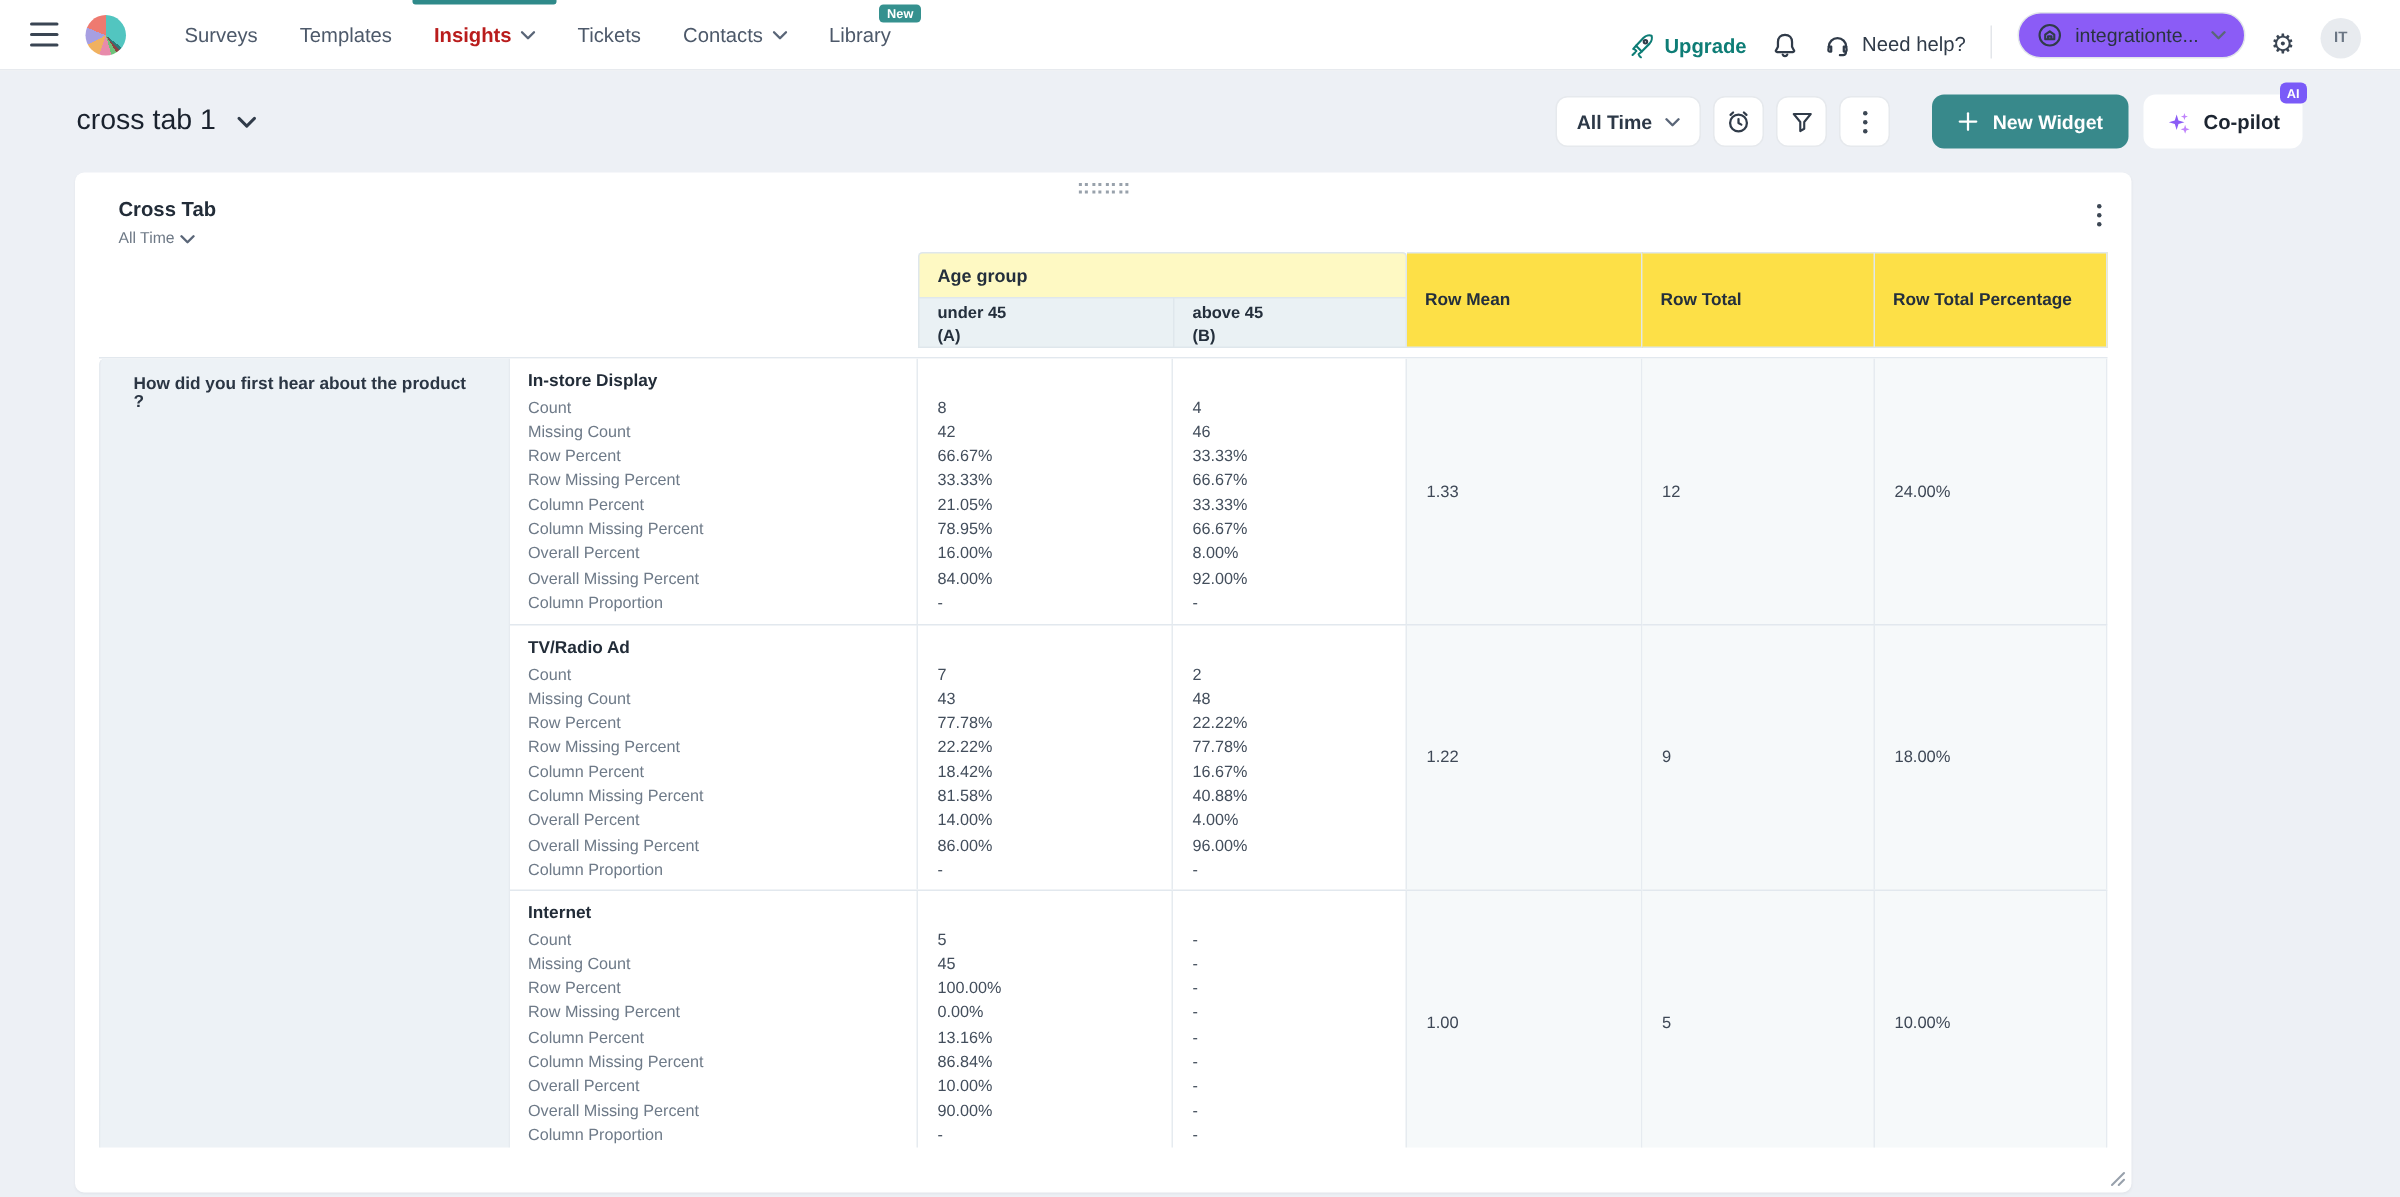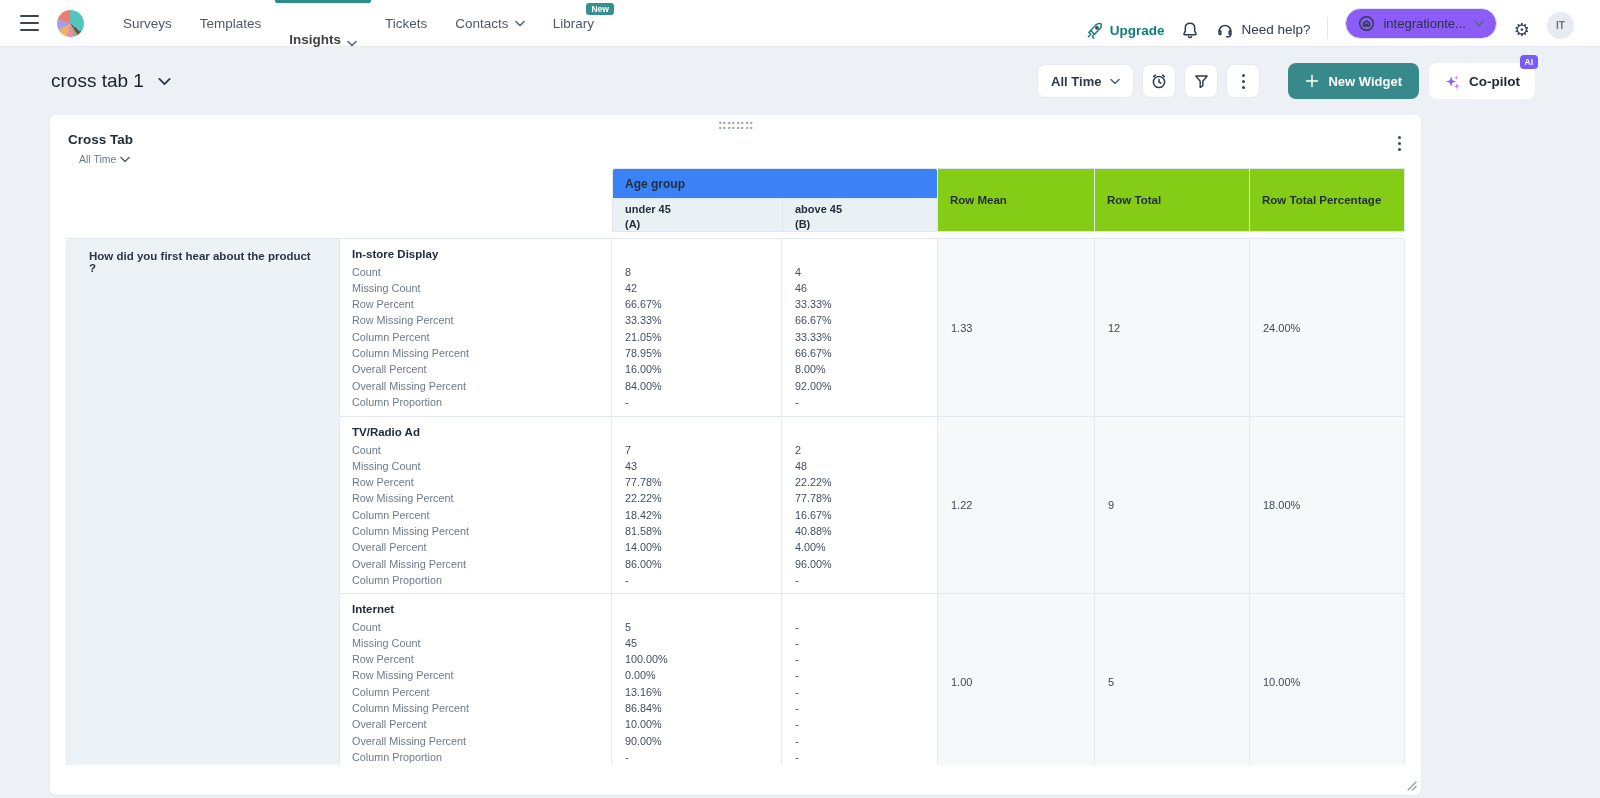--- a/index.html
+++ b/index.html
@@ -13,21 +13,21 @@
     position:absolute; top:0; left:0; width:1600px; height:47px;
     background:#fff; border-bottom:1px solid #e7eaee;
     display:flex; align-items:center; padding:0 26px 0 20px; z-index:20;
   }
   .hamburger{width:22px;height:16px;display:flex;flex-direction:column;justify-content:space-between;cursor:pointer;background:none;border:none;}
   .hamburger span{display:block;height:2.4px;width:19px;background:#3a4553;border-radius:2px;}
   .logo{width:27px;height:27px;border-radius:50%;margin-left:15px;
     background:conic-gradient(from 0deg,#52c5c0 0 128deg,#2b7a78 128deg 138deg,#8c4242 138deg 148deg,#6fc27a 148deg 164deg,#e88bab 164deg 198deg,#f0b160 198deg 242deg,#a79fe2 242deg 292deg,#ee7a70 292deg 360deg);}
   .navitems{display:flex;list-style:none;margin-left:37px;height:47px;align-items:stretch;column-gap:24px;}
   .navitems li{display:flex;align-items:center;gap:6px;font-size:13.5px;color:#4d596a;cursor:pointer;position:relative;padding:0 2px;}
-  .navitems li.active{color:#404040;font-weight:bold;align-items:flex-end;}
+  .navitems li.active{color:#b91c1c;font-weight:bold;}
   .navitems li.active::after{content:"";position:absolute;top:0;left:-12px;right:-12px;height:3px;background:#2f8a8a;border-radius:0 0 2px 2px;}
   .chev{width:10px;height:7px;flex:none;}
   .chev path{fill:none;stroke:#5a6678;stroke-width:1.6;stroke-linecap:round;stroke-linejoin:round;}
   .new-badge{position:absolute;top:3px;right:-18px;background:#35918f;color:#fff;font-size:8.5px;font-weight:bold;padding:2px 5px;border-radius:3px;line-height:1;}
   .nav-right{margin-left:auto;display:flex;align-items:flex-end;gap:17px;}
   .upgrade{display:flex;align-items:center;gap:7px;color:#0e7d76;font-size:13.5px;font-weight:bold;cursor:pointer;background:none;border:none;}
   .icon-btn{background:none;border:none;cursor:pointer;display:flex;align-items:center;gap:7px;color:#303b49;font-size:13.5px;}
   .nav-divider{width:1px;height:22px;background:#e3e6ea;}
   .account-pill{display:flex;align-items:center;gap:8px;border:1px solid #e2e6ea;border-radius:17px;height:31px;padding:0 12px;background:#8b5cf6;font-size:13px;color:#29333f;cursor:pointer;}
   .gear-glyph{font-family:"DejaVu Sans",sans-serif;font-size:18px;color:#3a4553;line-height:1;}
@@ -43,29 +43,29 @@
   .kebab{display:flex;flex-direction:column;gap:3px;}
   .kebab i{width:3px;height:3px;border-radius:50%;background:#3c4754;}
   .primary-btn{height:36px;margin-left:20px;background:#38898b;color:#fff;border:none;border-radius:8px;display:flex;align-items:center;gap:9px;padding:0 17px;font-size:13px;font-weight:bold;cursor:pointer;}
   .copilot-btn{position:relative;height:36px;margin-left:2px;background:#fff;border:none;border-radius:8px;display:flex;align-items:center;gap:8px;padding:0 15px;font-size:13.5px;font-weight:bold;color:#1c2531;cursor:pointer;}
   .ai-badge{position:absolute;top:-8px;right:-3px;background:#7a5af8;color:#fff;font-size:8.5px;font-weight:bold;padding:2.5px 5px;border-radius:4px;line-height:1;}
   
   .card{position:absolute;left:50px;top:115px;width:1371px;height:680px;background:#fff;border-radius:6px;box-shadow:0 1px 2px rgba(16,24,40,.05);}
   .drag-handle{position:absolute;top:7px;left:50%;transform:translateX(-50%);display:grid;grid-template-columns:repeat(8,2px);grid-template-rows:repeat(2,2px);gap:2.5px;cursor:grab;}
   .drag-handle i{background:#98a1ab;}
   .card-kebab{position:absolute;top:21px;right:20px;background:none;border:none;cursor:pointer;}
-  .widget-title{position:absolute;left:18px;top:17px;font-size:13.5px;font-weight:bold;color:#222c38;}
+  .widget-title{position:absolute;left:29px;top:17px;font-size:13.5px;font-weight:bold;color:#222c38;}
   .widget-time{position:absolute;left:29px;top:38px;font-size:10.5px;color:#6e7986;background:none;border:none;cursor:pointer;display:flex;align-items:center;gap:4px;}
   
   .thead{position:absolute;left:16px;top:53px;width:1339px;display:grid;grid-template-columns:274px 272px 170px 156px 157px 155px 155px;grid-template-rows:30px 34px;}
-  .h-group{grid-column:3/span 2;grid-row:1;background:#3b82f6;border:1px solid #dfe7ec;border-bottom:none;display:flex;align-items:center;padding:0 12px;font-size:12px;font-weight:bold;color:#242f3c;border-radius:3px 3px 0 0;}
+  .h-group{grid-column:3/span 2;grid-row:1;background:#fef9c3;border:1px solid #dfe7ec;border-bottom:none;display:flex;align-items:center;padding:0 12px;font-size:12px;font-weight:bold;color:#242f3c;border-radius:3px 3px 0 0;}
   .h-sub{grid-row:2;background:#eaf1f4;border:1px solid #dfe7ec;padding:3px 12px;font-size:11px;font-weight:bold;color:#242f3c;line-height:14.5px;}
   .h-a{grid-column:3;border-right:none;}
   .h-b{grid-column:4;}
-  .h-sum{grid-row:1/span 2;background:#84cc16;border:1px solid #dfe7ec;border-left:none;display:flex;align-items:center;padding:0 12px;font-size:11.5px;font-weight:bold;color:#242f3c;}
+  .h-sum{grid-row:1/span 2;background:#fde047;border:1px solid #dfe7ec;border-left:none;display:flex;align-items:center;padding:0 12px;font-size:11.5px;font-weight:bold;color:#242f3c;}
   .h-mean{grid-column:5;} .h-total{grid-column:6;} .h-rtp{grid-column:7;}
   
   .tbody{position:absolute;left:16px;top:123px;width:1339px;height:527px;overflow:hidden;display:grid;grid-template-columns:274px 272px 170px 156px 157px 155px 155px;grid-auto-rows:177px;border-top:1px solid #e2e8ee;}
   .cell{border-right:1px solid #e6ebf0;}
   .c-question{grid-column:1;grid-row:1/span 3;background:#edf2f6;border-left:1px solid #e6ebf0;padding:11px 22px;font-size:11.5px;font-weight:bold;color:#2b3644;border-radius:4px 0 0 0;}
   .c-metric{grid-column:2;background:#fff;padding:7px 12px 0;}
   .c-a{grid-column:3;} .c-b{grid-column:4;}
   .c-a,.c-b{background:#fff;padding:7px 13px 0;}
   .c-mean{grid-column:5;} .c-total{grid-column:6;} .c-rtp{grid-column:7;}
   .c-mean,.c-total,.c-rtp{background:#f6f9fa;display:flex;align-items:center;padding:0 13px;font-size:11px;color:#3e4856;}

